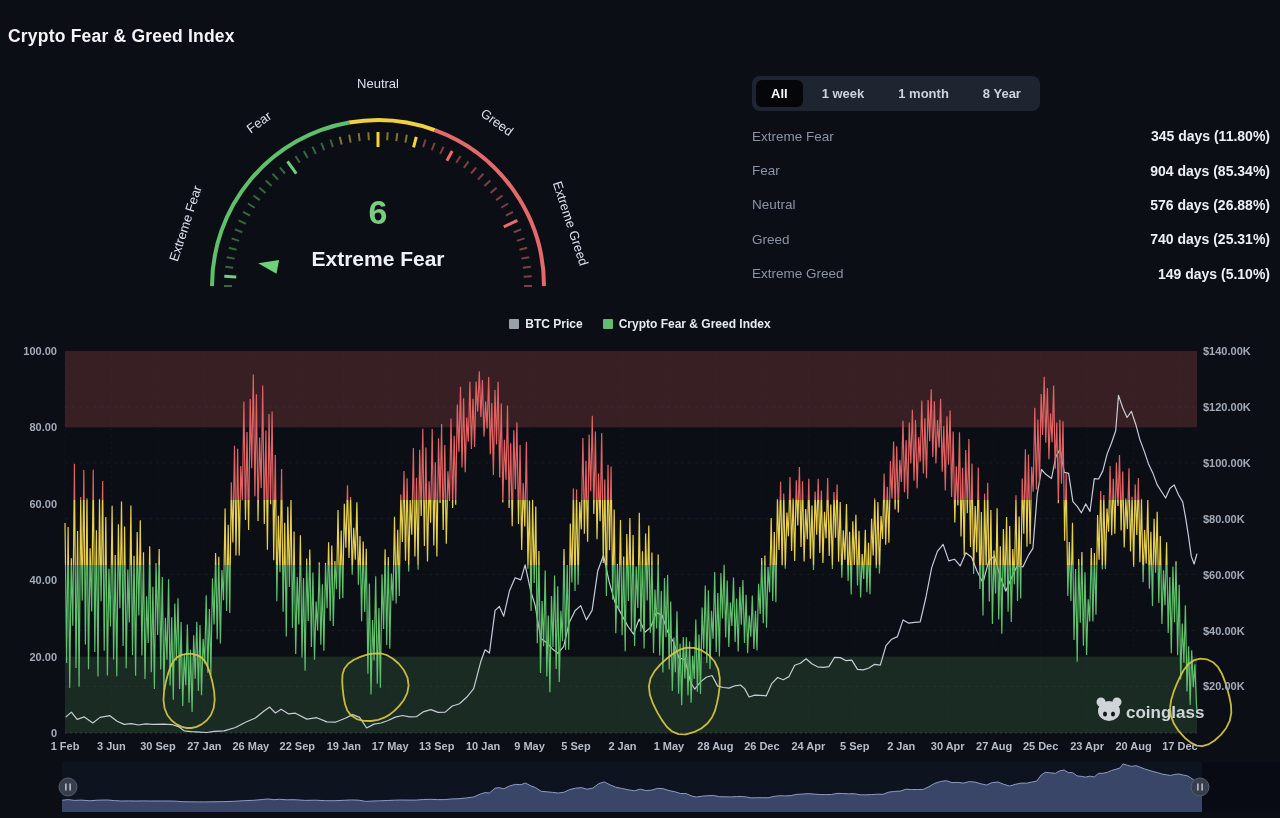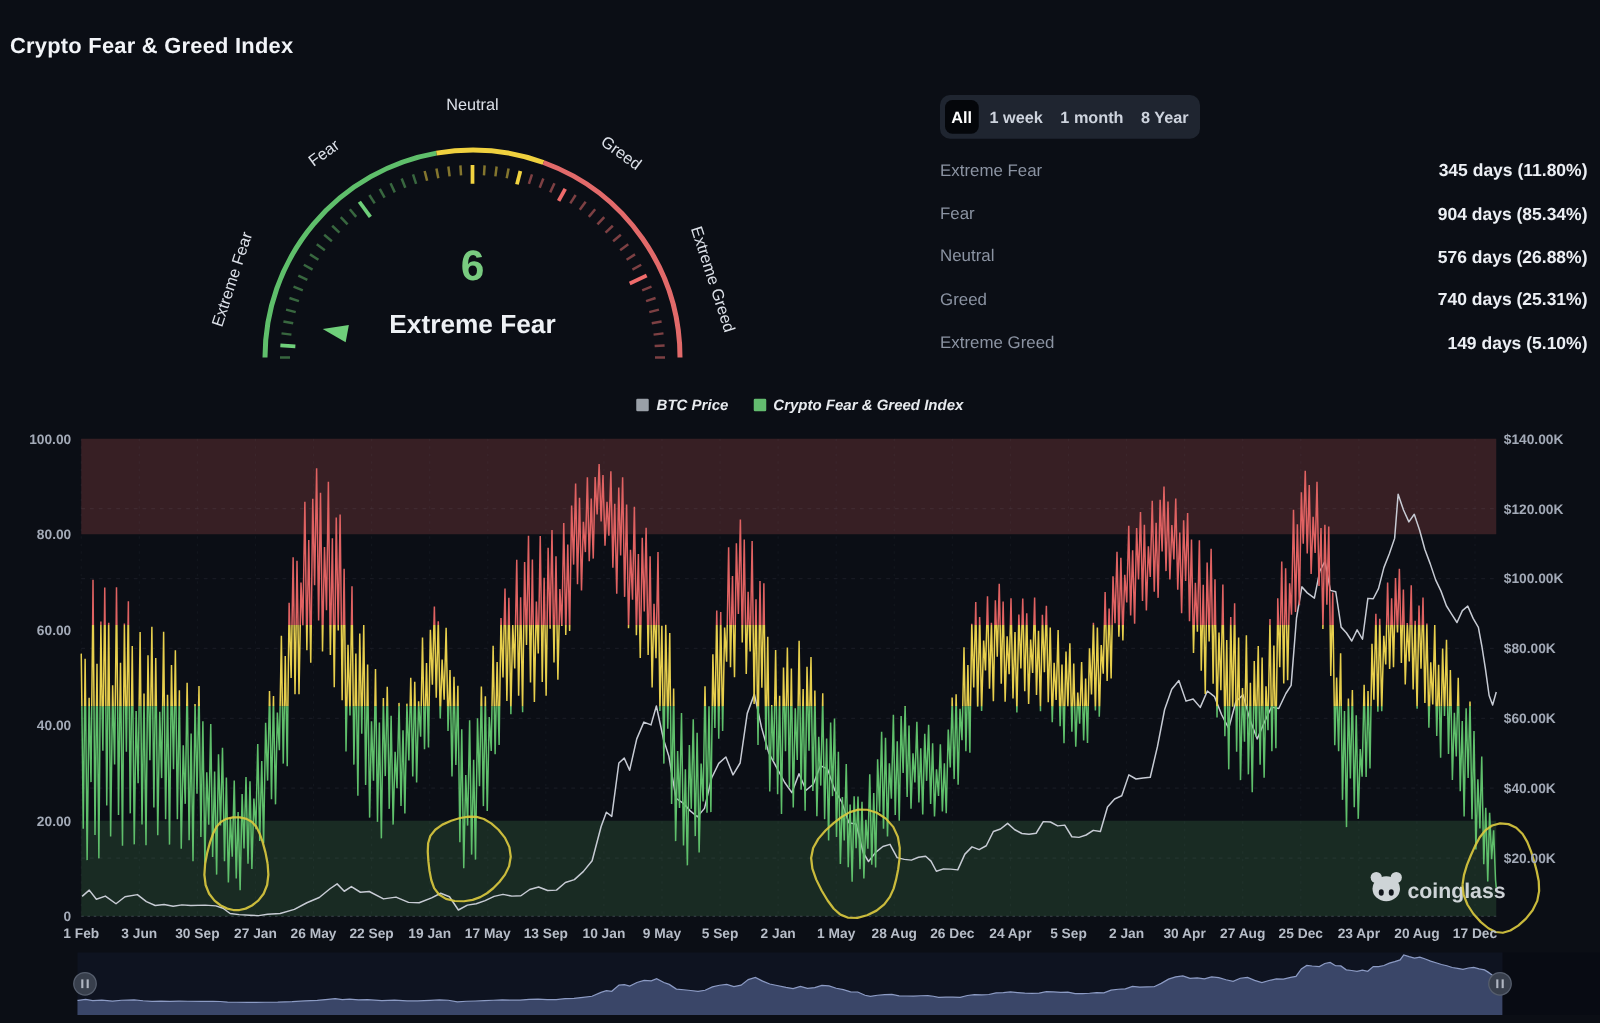--- a/index.html
+++ b/index.html
@@ -4,29 +4,29 @@
 <style>
   html,body{margin:0;padding:0;background:#0b0e15;}
   body{width:1280px;height:818px;position:relative;overflow:hidden;
        font-family:"Liberation Sans",sans-serif;color:#e9ecf1;}
   .page-title{position:absolute;left:8px;top:26px;margin:0;font-size:17.5px;
        font-weight:700;color:#f2f4f8;letter-spacing:.2px;}
   #gauge-svg{position:absolute;left:148px;top:66px;width:460px;height:244px;}
   .tabs{position:absolute;left:752px;top:76px;display:inline-flex;align-items:center;
        background:#1f2530;border-radius:8px;padding:4px;gap:4px;}
   .tab{border:0;background:transparent;color:#cdd3dd;font-family:"Liberation Sans",sans-serif;
-       font-size:13px;font-weight:600;padding:6px 5px;border-radius:6px;cursor:pointer;}
+       font-size:13px;font-weight:600;padding:6px 15px;border-radius:6px;cursor:pointer;}
   .tab.active{background:#04060a;color:#ffffff;}
   .stats{position:absolute;left:752px;top:119px;width:518px;}
   .stat-row{display:flex;justify-content:space-between;align-items:center;height:34.4px;}
   .stat-label{color:#8b93a2;font-size:13.5px;}
   .stat-value{color:#eceff4;font-size:14px;font-weight:600;}
   .chart-block{position:absolute;left:0;top:310px;width:1280px;height:508px;}
   .legend{position:absolute;top:7px;left:0;width:100%;display:flex;justify-content:center;
-       gap:20px;z-index:2;font-style:italic;}
+       gap:20px;z-index:2;}
   .legend-item{display:inline-flex;align-items:center;gap:6px;font-size:12px;font-weight:700;
        color:#e8ebef;cursor:pointer;}
   .legend-swatch{display:inline-block;width:10px;height:10px;border-radius:1px;}
   #chart-svg{position:absolute;left:0;top:0;}
 </style>
 </head>
 <body>
 
 <div class="app">
   <h1 class="page-title">Crypto Fear &amp; Greed Index</h1>

